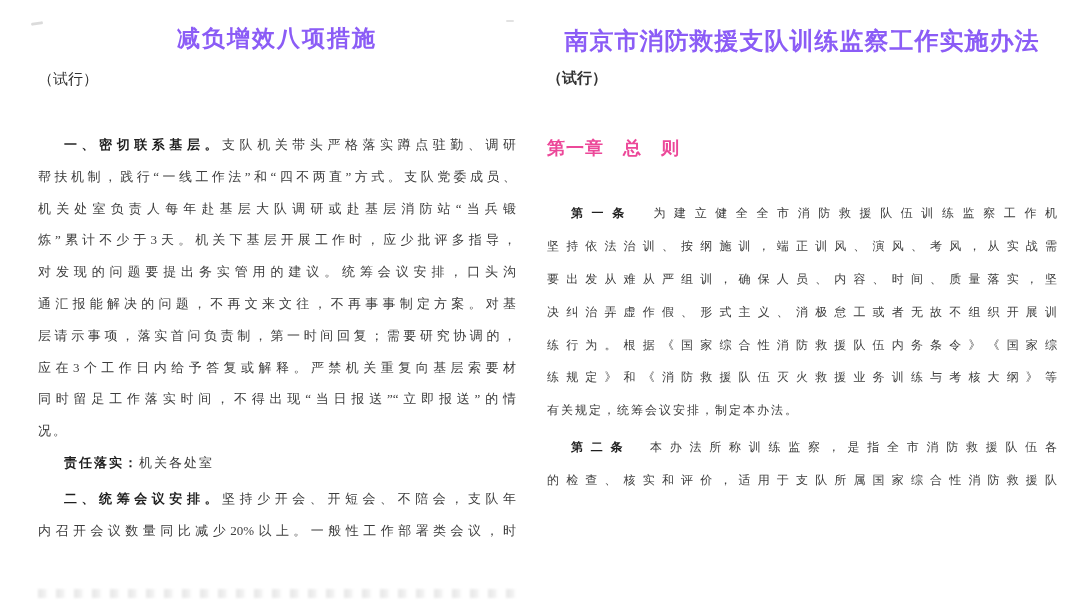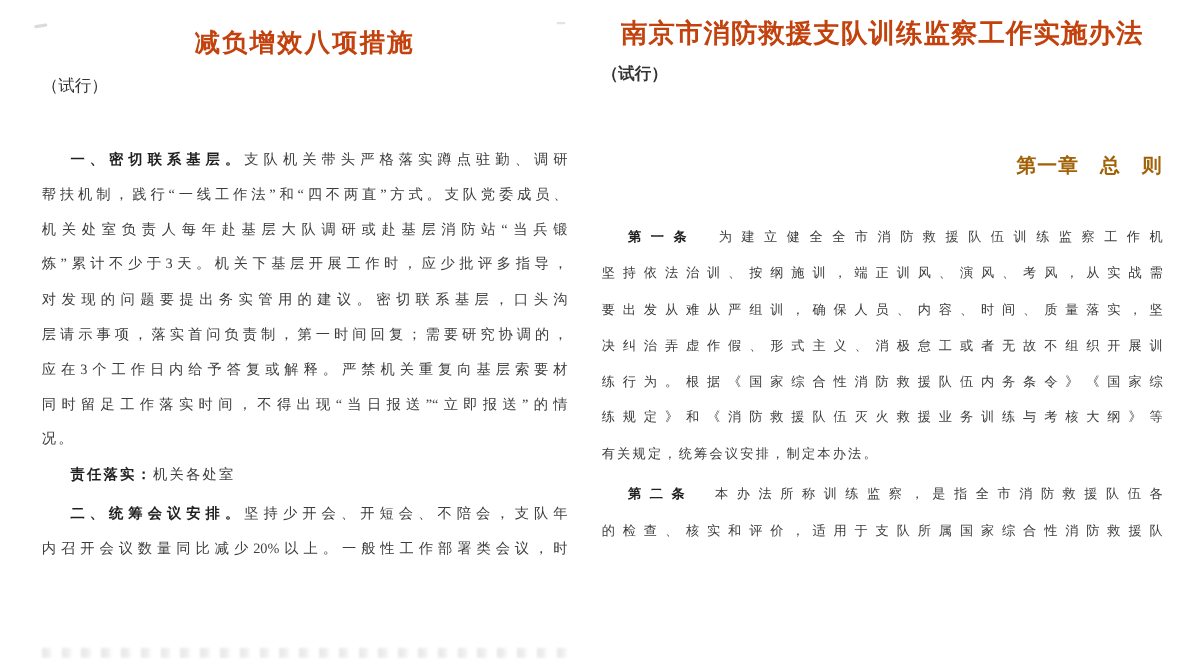--- a/index.html
+++ b/index.html
@@ -24,53 +24,53 @@
   #doc-left  { left: 0;   width: 540px; }
   #doc-right { left: 540px; width: 540px; }
 
   .doc-inner { position: absolute; top: 0; }
   #doc-left  .doc-inner { left: 38px; width: 478px; }
   #doc-right .doc-inner { left: 7px;  width: 510px; }
 
   .doc-title {
     font-family: "Liberation Sans", sans-serif;
     font-weight: 700;
-    color: #c2410c;
+    color: #8b5cf6;
     text-align: center;
   }
   #doc-left .doc-title {
     margin-top: 22px;
     font-size: 23px;
     line-height: 32px;
     letter-spacing: 2px;
   }
   #doc-right .doc-title {
-    margin-top: 13px;
+    margin-top: 23px;
     font-size: 24px;
     line-height: 35px;
     letter-spacing: 1px;
   }
   .doc-subtitle {
     font-family: "Liberation Sans", sans-serif;
     color: #333333;
     text-align: left;
     font-size: 15px;
     line-height: 20px;
   }
   #doc-left  .doc-subtitle { margin-top: 15px; font-weight: 400; }
   #doc-right .doc-subtitle { margin-top: 10px; font-weight: 600; }
 
   .chapter-heading {
-    margin-top: 60px;
+    margin-top: 48px;
     font-family: "Liberation Sans", sans-serif;
     font-weight: 700;
     font-size: 18px;
     line-height: 24px;
-    color: #a16207;
-    text-align: right;
+    color: #ec4899;
+    text-align: left;
     letter-spacing: 1px;
   }
 
   .body-lines { font-family: "Liberation Serif", "DejaVu Serif", serif; }
   #doc-left  .body-lines { margin-top: 40px; font-size: 13px; }
   #doc-right .body-lines { margin-top: 37px; font-size: 12px; }
 
   .body-line {
     color: #3d3d3d;
     white-space: normal;
@@ -122,21 +122,22 @@
     <span class="artifact" id="artifact-tl"></span>
     <span class="artifact" id="artifact-tr"></span>
     <div class="doc-inner">
       <div class="doc-title">减负增效八项措施</div>
       <div class="doc-subtitle">（试行）</div>
       <div class="body-lines">
           <div class="body-line fill indent"><span class="lead-bold">一、密切联系基层。</span>支队机关带头严格落实蹲点驻勤、调研</div>
           <div class="body-line fill">帮扶机制，践行“一线工作法”和“四不两直”方式。支队党委成员、</div>
           <div class="body-line fill">机关处室负责人每年赴基层大队调研或赴基层消防站“当兵锻</div>
           <div class="body-line fill">炼”累计不少于3天。机关下基层开展工作时，应少批评多指导，</div>
-          <div class="body-line fill">对发现的问题要提出务实管用的建议。密切联系基层，口头沟</div>
+          <div class="body-line fill">对发现的问题要提出务实管用的建议。统筹会议安排，口头沟</div>
+          <div class="body-line fill">通汇报能解决的问题，不再文来文往，不再事事制定方案。对基</div>
           <div class="body-line fill">层请示事项，落实首问负责制，第一时间回复；需要研究协调的，</div>
           <div class="body-line fill">应在3个工作日内给予答复或解释。严禁机关重复向基层索要材</div>
           <div class="body-line fill">同时留足工作落实时间，不得出现“当日报送”“立即报送”的情</div>
           <div class="body-line nofill">况。</div>
           <div class="body-line nofill indent"><span class="lead-bold">责任落实：</span>机关各处室</div>
           <div class="body-line fill indent space-before"><span class="lead-bold">二、统筹会议安排。</span>坚持少开会、开短会、不陪会，支队年</div>
           <div class="body-line fill">内召开会议数量同比减少20%以上。一般性工作部署类会议，时</div>
         </div>
     </div>
     <div class="ghost-line"></div>

